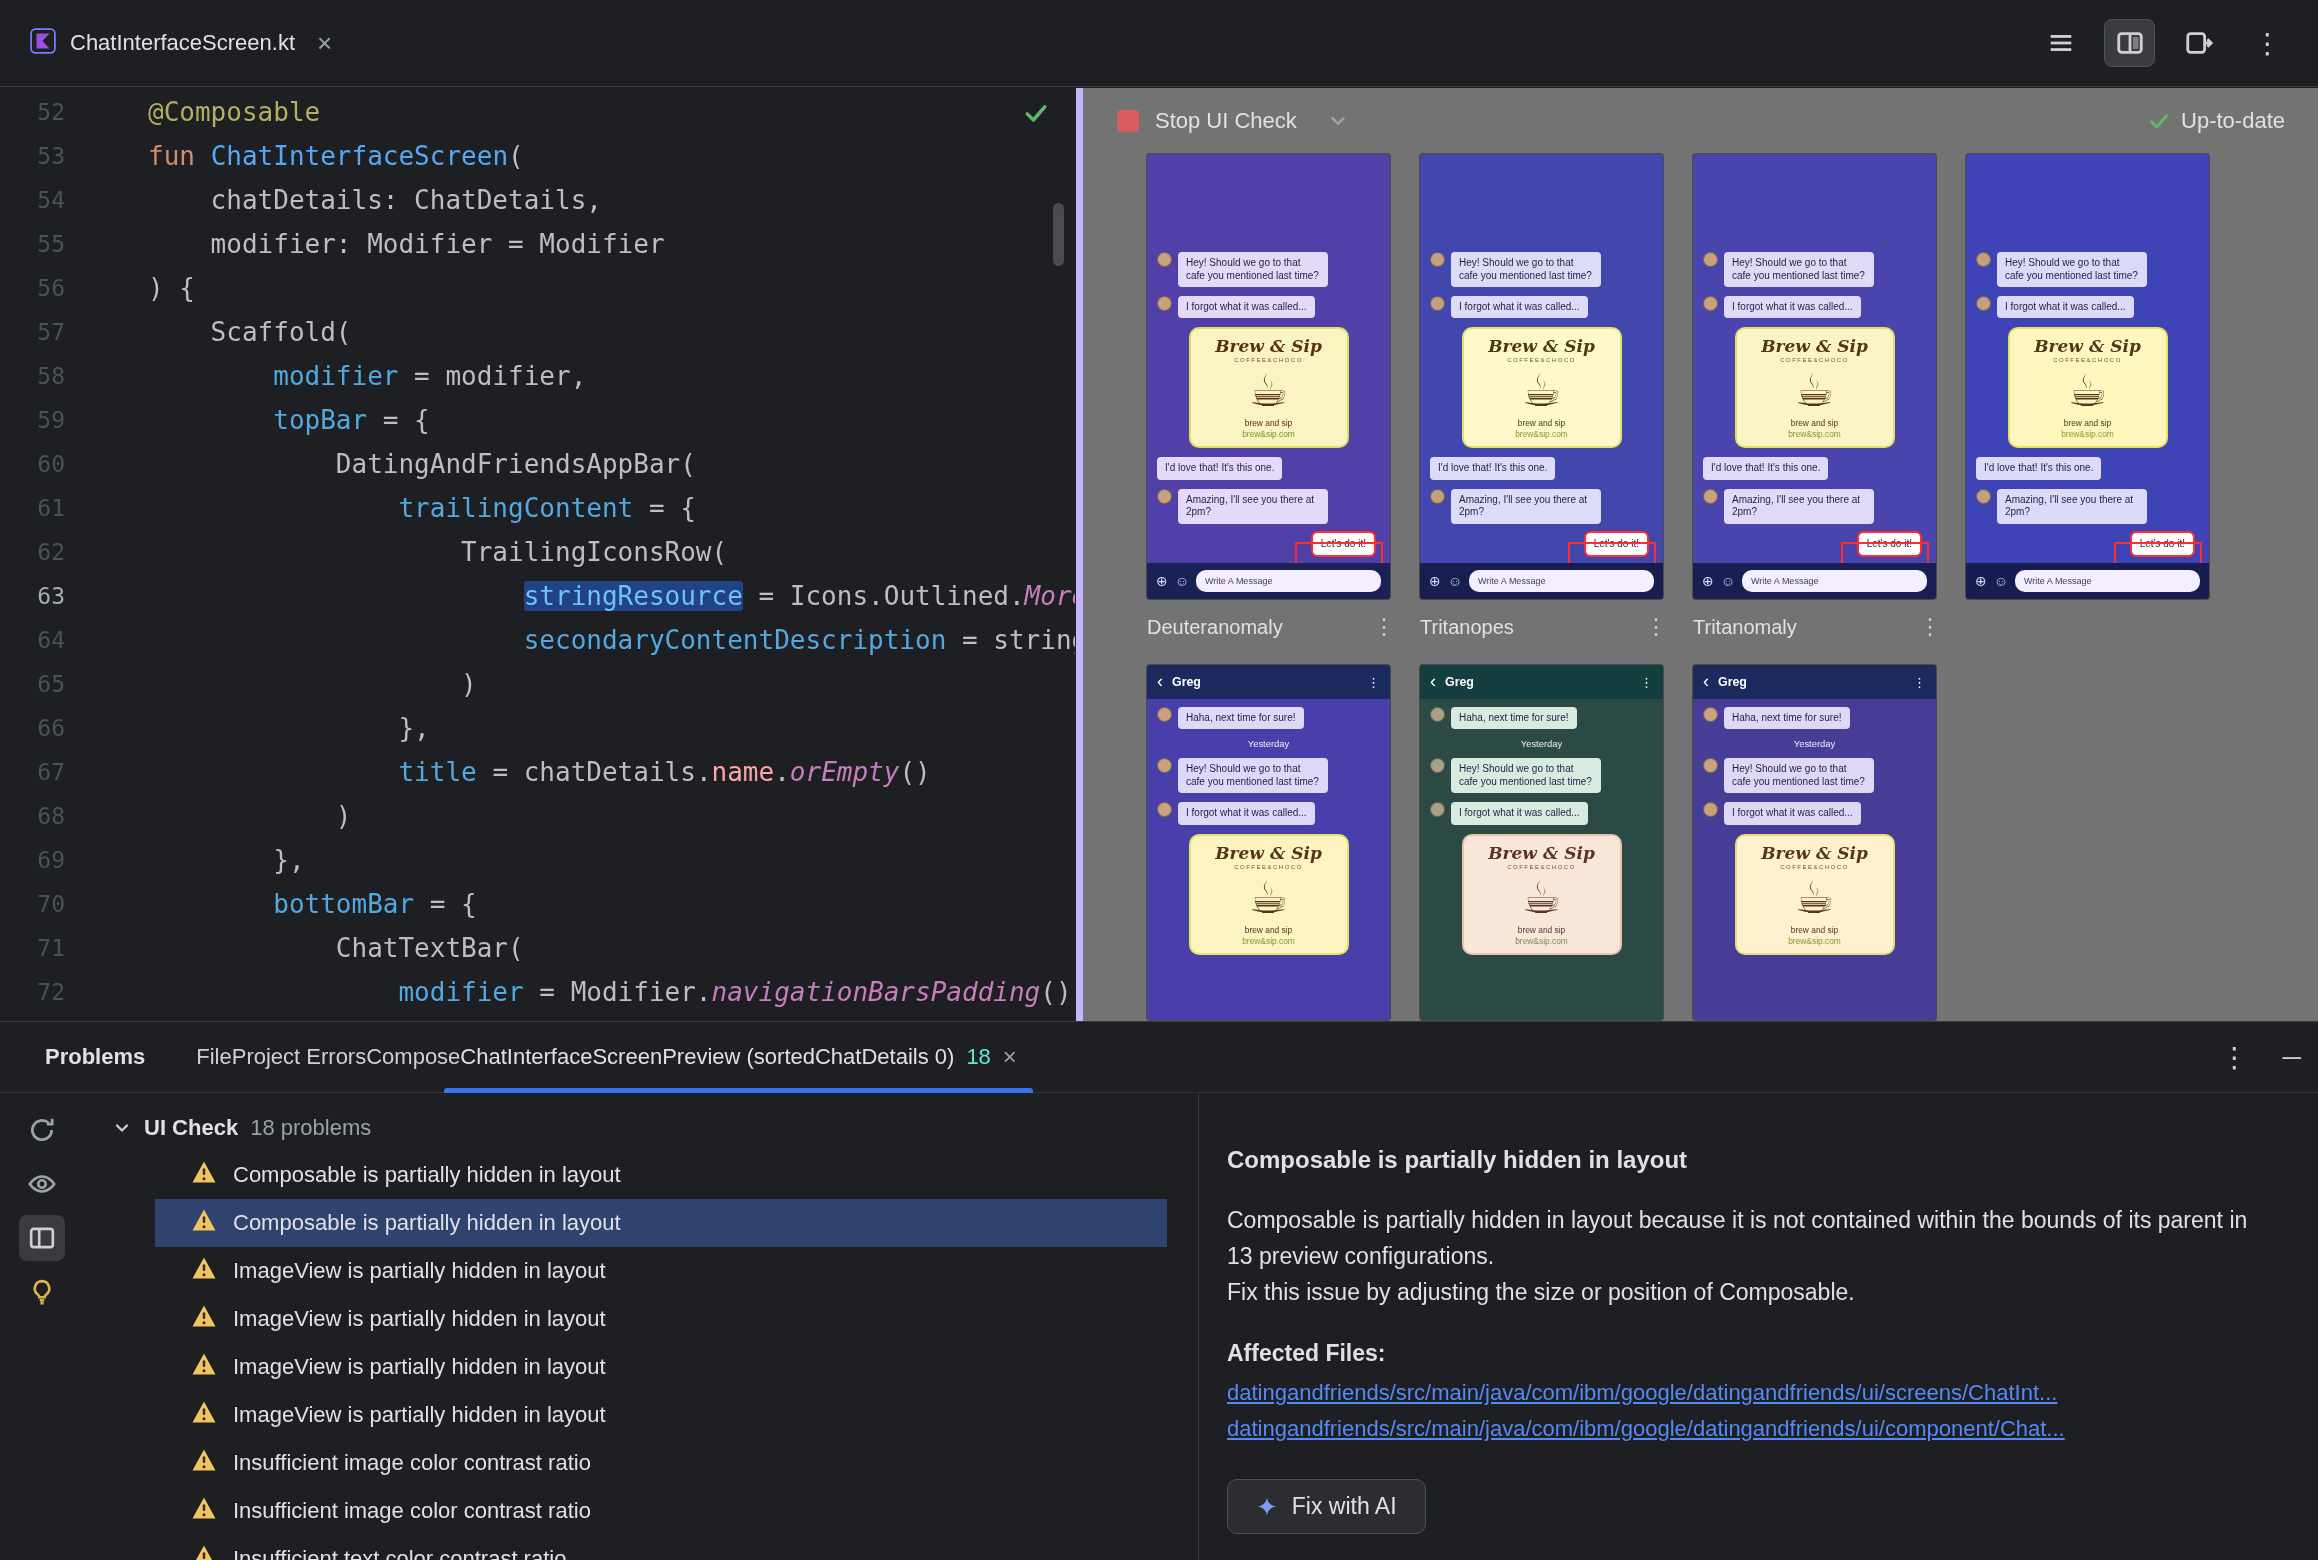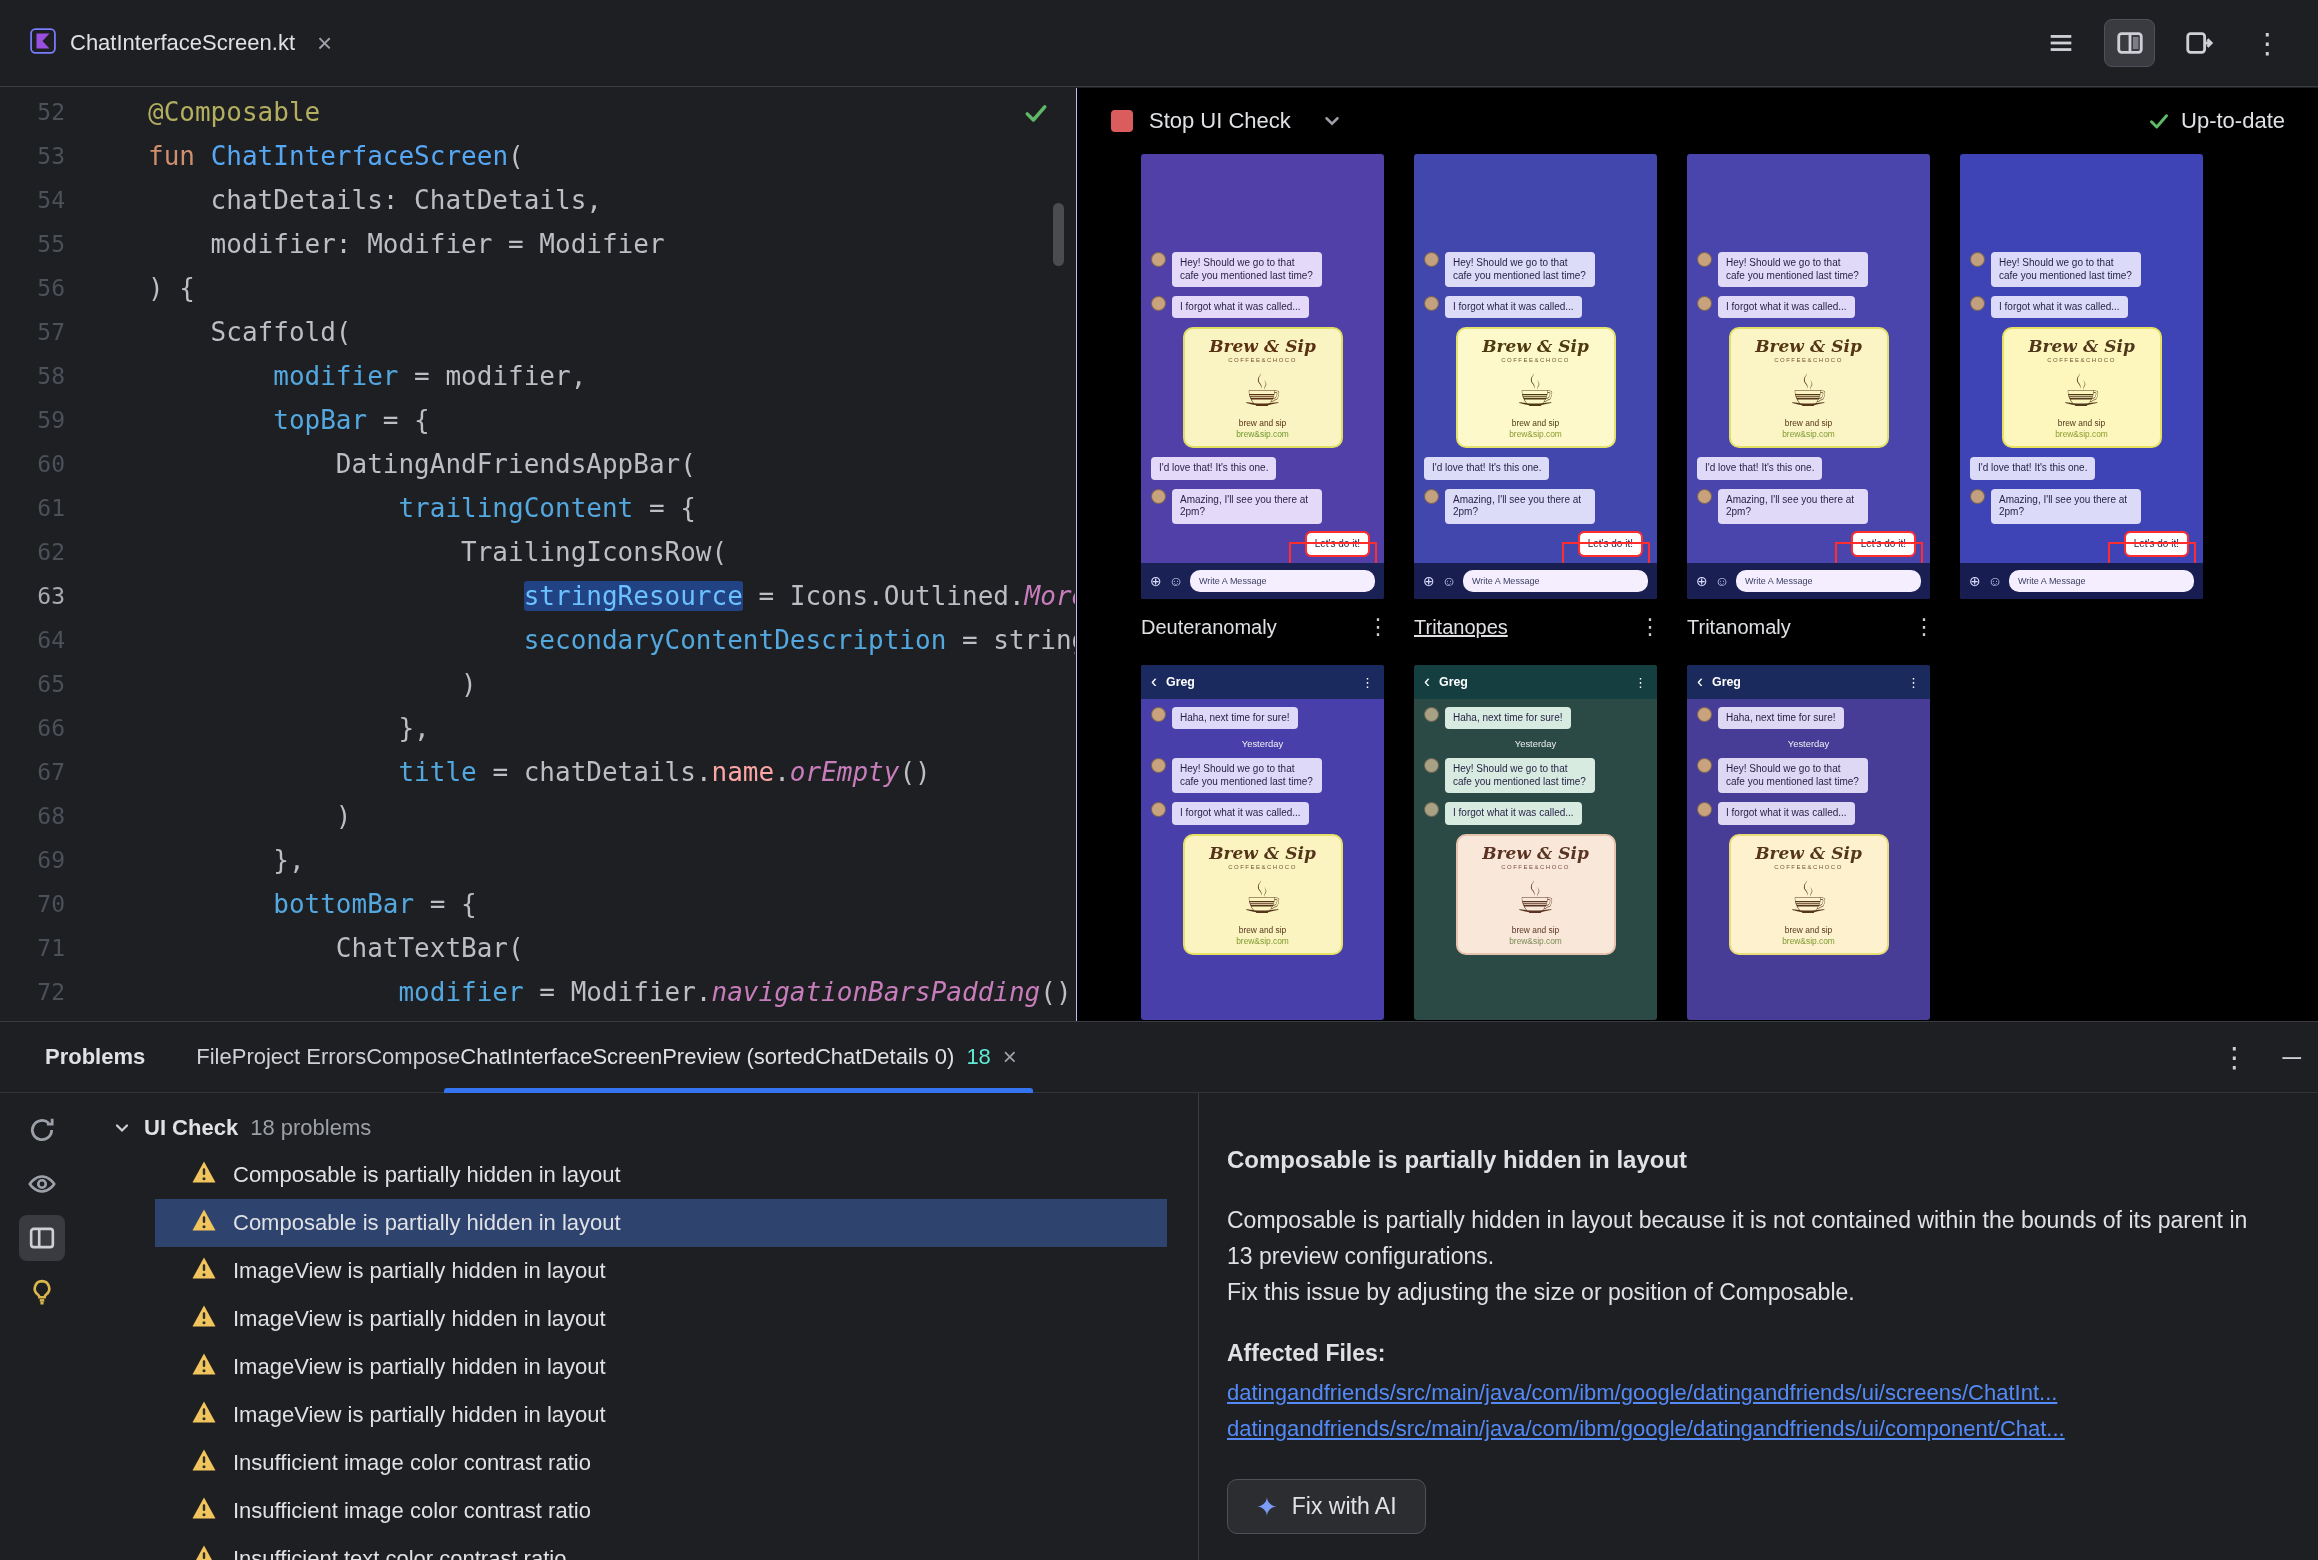--- a/index.html
+++ b/index.html
@@ -28,21 +28,21 @@
   .tk-kw{color:#cf8e6d}
   .tk-fn{color:#56a8f5}
   .tk-arg{color:#53a8e0}
   .tk-prop{color:#fca5a5}
   .tk-ext{color:#c77dbb;font-style:italic}
   .tk-argsel{color:#6cc1ff;background:#214283;border-radius:3px}
   #editor-check{position:absolute;top:99px;left:1022px}
   #editor-scrollthumb{position:absolute;left:1053px;top:203px;width:11px;height:63px;background:#4a4c50;border-radius:6px}
 
   
-  #preview{position:absolute;top:88px;left:1076px;right:0;height:933px;background:#000000;border-left:1px solid #c4b5fd;overflow:hidden}
+  #preview{position:absolute;top:88px;left:1076px;right:0;height:933px;background:#737373;border-left:7px solid #c4b5fd;overflow:hidden}
   #preview-toolbar{height:66px;display:flex;align-items:center;padding:0 34px}
   .stop-square{width:22px;height:22px;border-radius:4px;background:#db5c5c}
   .stop-label{font-size:22px;margin-left:16px;color:#dfe1e5}
   .toolbar-chevron{margin-left:30px;display:flex;align-items:center}
   .uptodate{margin-left:auto;display:flex;align-items:center;gap:10px;font-size:22px;color:#dfe1e5}
 
   .phone{position:absolute;width:243px;overflow:hidden;border-radius:3px;display:flex;flex-direction:column;box-shadow:0 0 0 1px rgba(0,0,0,.35)}
   .msgs{flex:1;display:flex;flex-direction:column;gap:9px;padding:8px 10px;overflow:hidden}
   .msgs.bottom-anchored{justify-content:flex-end}
   .msg{display:flex;gap:6px;align-items:flex-start}
@@ -413,21 +413,21 @@
             <div class="card-brand">Brew &amp; Sip</div>
             <div class="card-tag">COFFEE&amp;CHOCO</div>
             <div class="card-cup" style="color: rgb(86, 53, 29);">☕</div>
             <div class="card-line1">brew and sip</div>
             <div class="card-line2" style="color: rgb(126, 154, 48);">brew&amp;sip.com</div>
           </div>
         </div>
       </div>
       <div class="variant-label" style="left: 64px; top: 528px;">Deuteranomaly</div>
       <div class="variant-kebab" style="left: 290px; top: 526px;">⋮</div>
-      <div class="variant-label" style="left: 337px; top: 528px; text-decoration: underline;">Tritanopes</div>
+      <div class="variant-label" style="left: 337px; top: 528px;">Tritanopes</div>
       <div class="variant-kebab" style="left: 562px; top: 526px;">⋮</div>
       <div class="variant-label" style="left: 610px; top: 528px;">Tritanomaly</div>
       <div class="variant-kebab" style="left: 836px; top: 526px;">⋮</div>
     </div>
 </div>
 
 <div id="problems">
   <div id="ptabs">
     <span class="ptab wtitle">Problems</span>
     <span id="ptabs-dynamic" style="display:flex;height:100%;align-items:flex-end">

